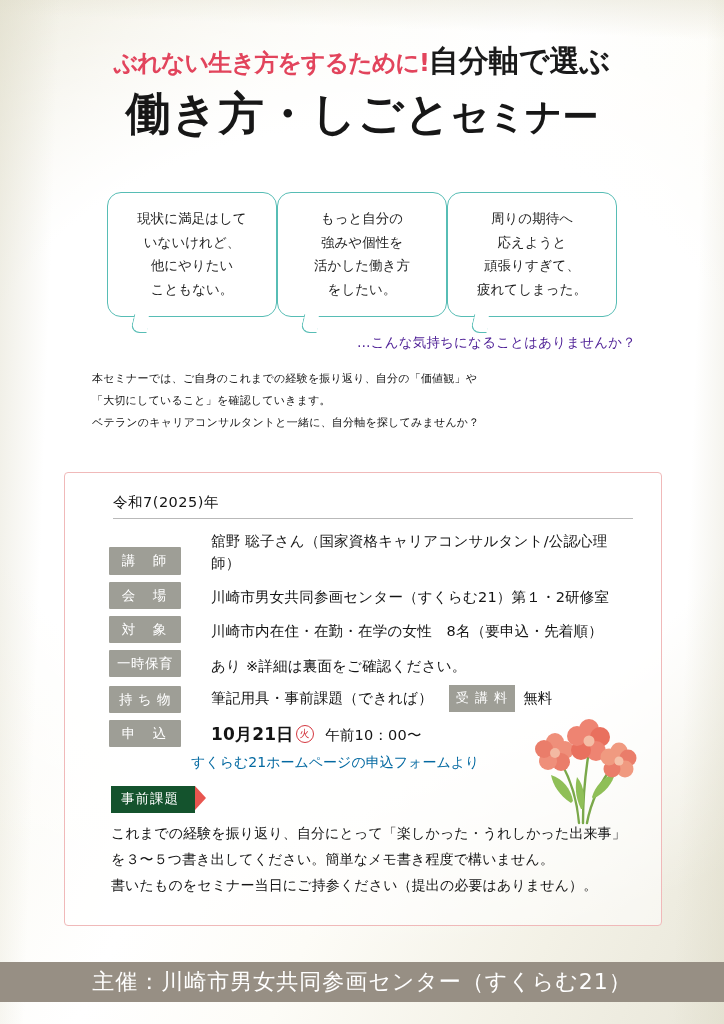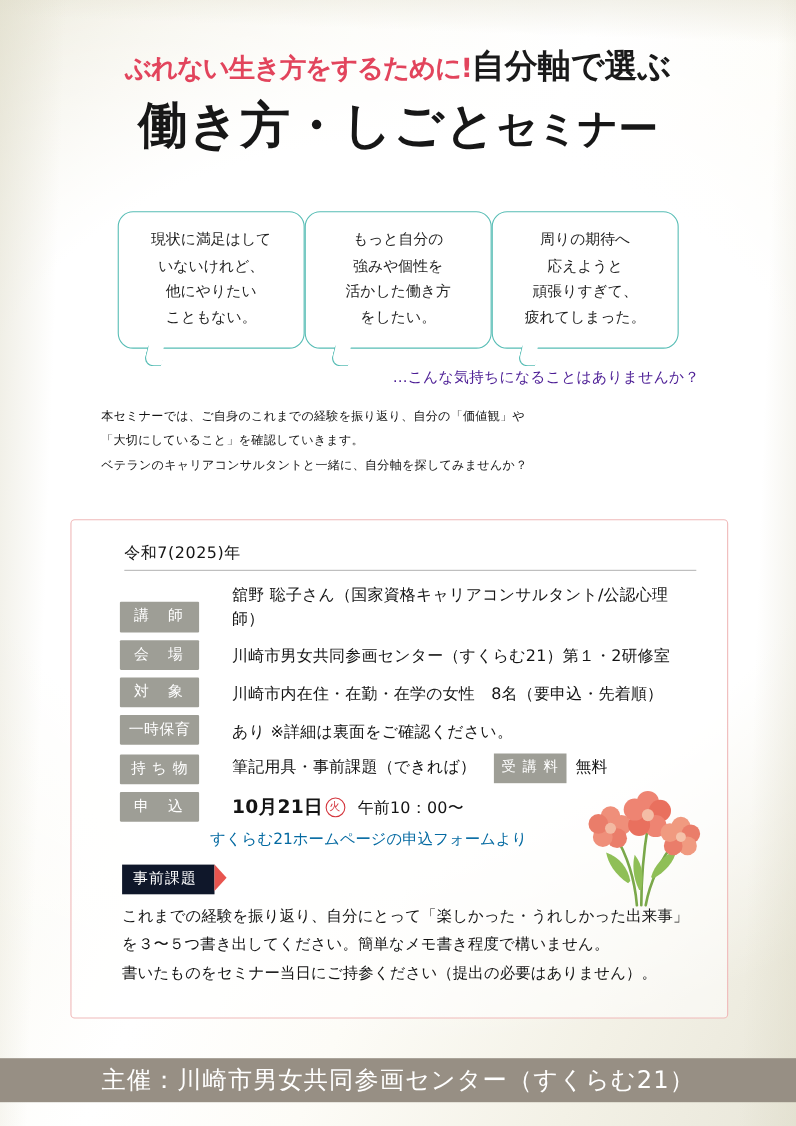--- a/index.html
+++ b/index.html
@@ -271,21 +271,21 @@
     letter-spacing: 1px;
     margin: 0 8px 0 16px;
     position: relative;
     top: -1px;
   }
 
   
   .banner {
     display: inline-block;
     position: relative;
-    background: #0f172a;
+    background: #14532d;
     color: #ffffff;
     font-size: 13.5px;
     padding: 4px 16px 5px 10px;
     letter-spacing: 1px;
     margin: 14px 0 8px 2px;
   }
   .banner::after {
     content: "";
     position: absolute;
     right: -11px;

